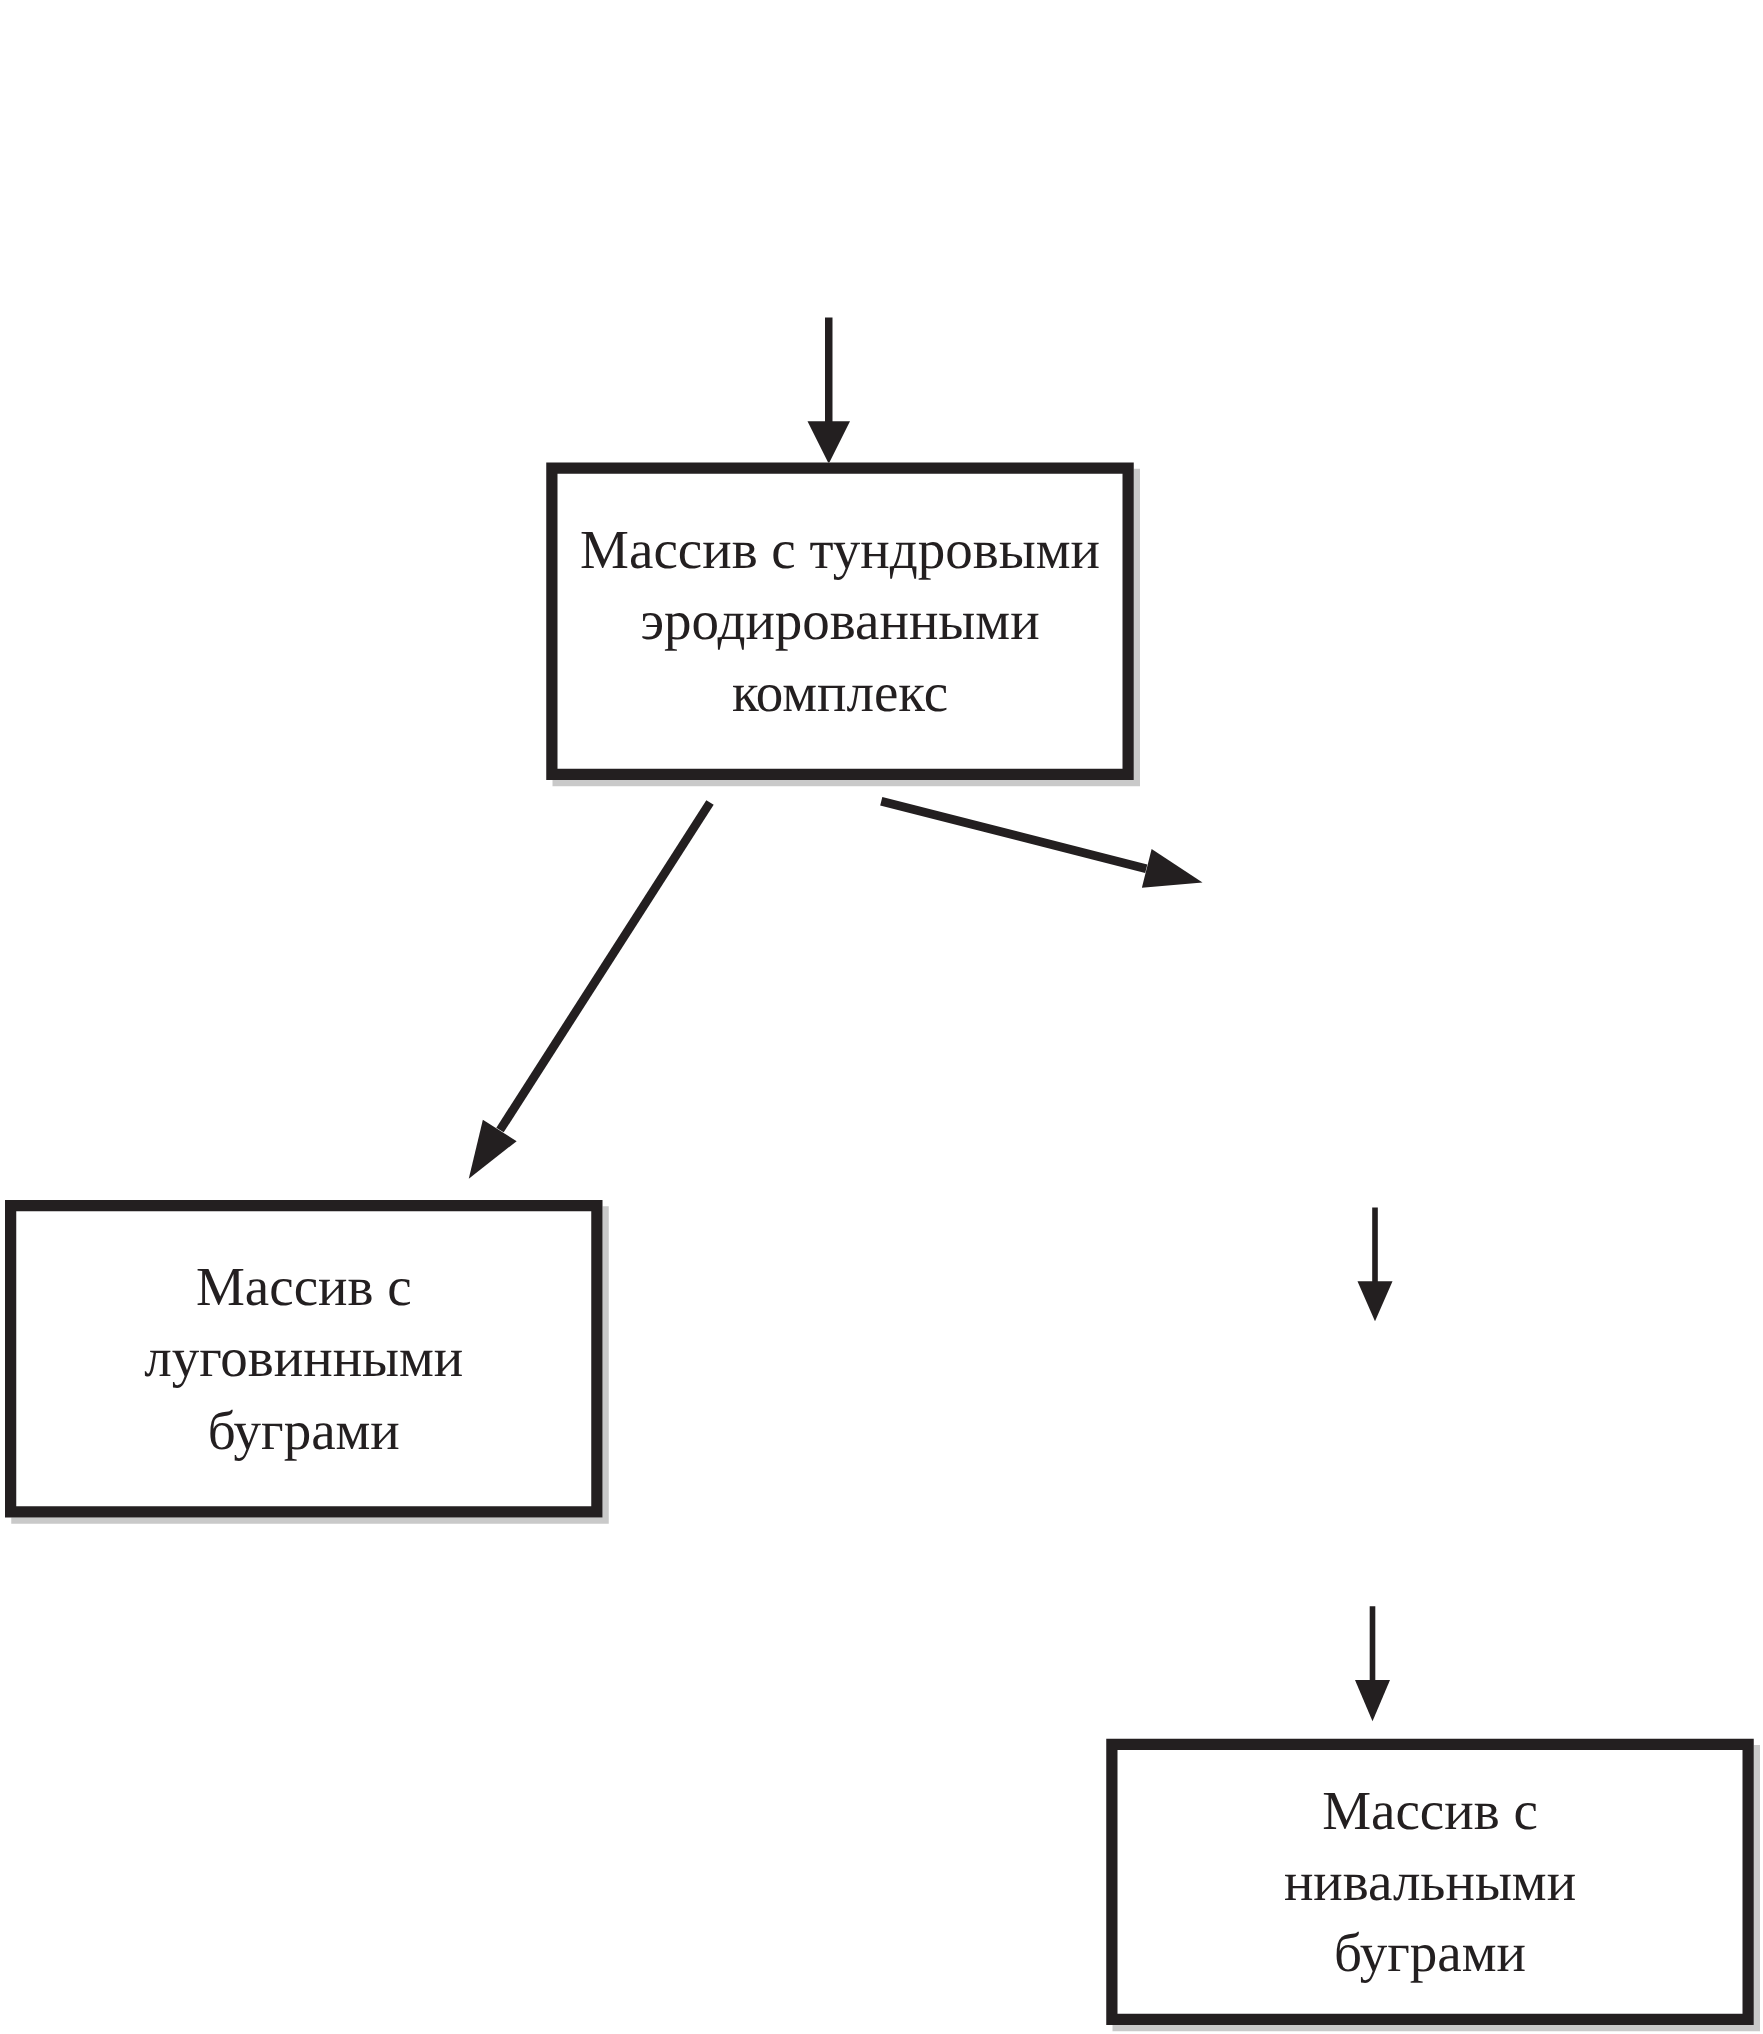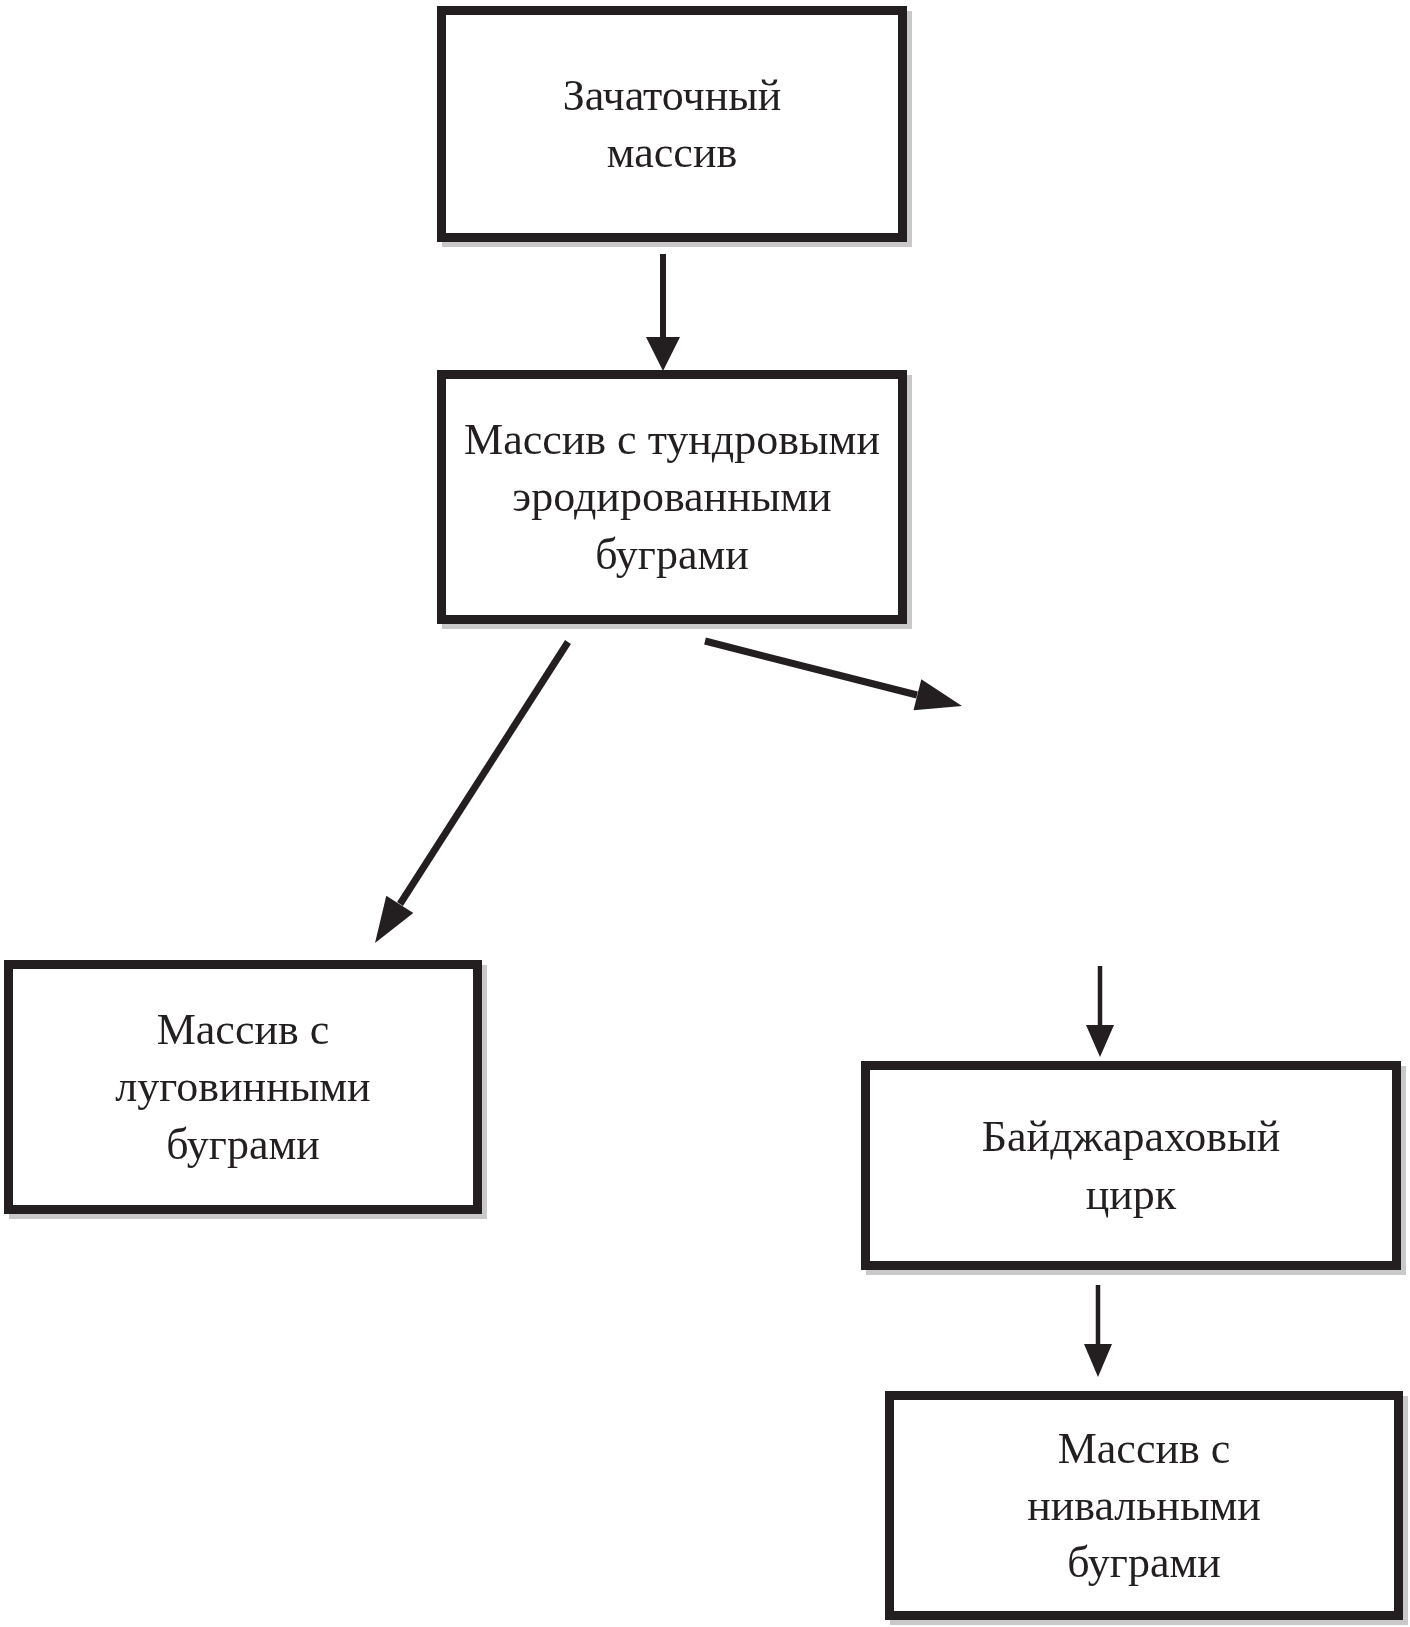--- a/index.html
+++ b/index.html
@@ -75,42 +75,34 @@
       <line class="arrow-shaft" x1="1100" y1="966" x2="1100" y2="1026" stroke-width="4.5"></line>
       <polygon class="arrow-head" points="1100,1057 1086,1025 1114,1025"></polygon>
     </g>
 
     <g>
       <line class="arrow-shaft" x1="1098" y1="1285" x2="1098" y2="1345" stroke-width="4.5"></line>
       <polygon class="arrow-head" points="1098,1377 1084,1344 1112,1344"></polygon>
     </g>
   </svg>
 
-  <div class="node" style="left:437px; top:6px; width:470px; height:236px;">
-    <div class="node-label">Зачаточный
-массив</div>
-  </div>
 
   <div class="node" style="left:437px; top:370px; width:470px; height:254px;">
     <div class="node-label">Массив с тундровыми
 эродированными
-буграми</div>
+комплекс</div>
   </div>
 
   <div class="node" style="left:4px; top:960px; width:478px; height:254px;">
     <div class="node-label">Массив с
 луговинными
 буграми</div>
   </div>
 
 
-  <div class="node" style="left:861px; top:1061px; width:540px; height:209px;">
-    <div class="node-label">Байджараховый
-цирк</div>
-  </div>
 
   <div class="node" style="left:885px; top:1391px; width:518px; height:229px;">
     <div class="node-label">Массив с
 нивальными
 буграми</div>
   </div>
 
 </div>
 
 </body></html>

